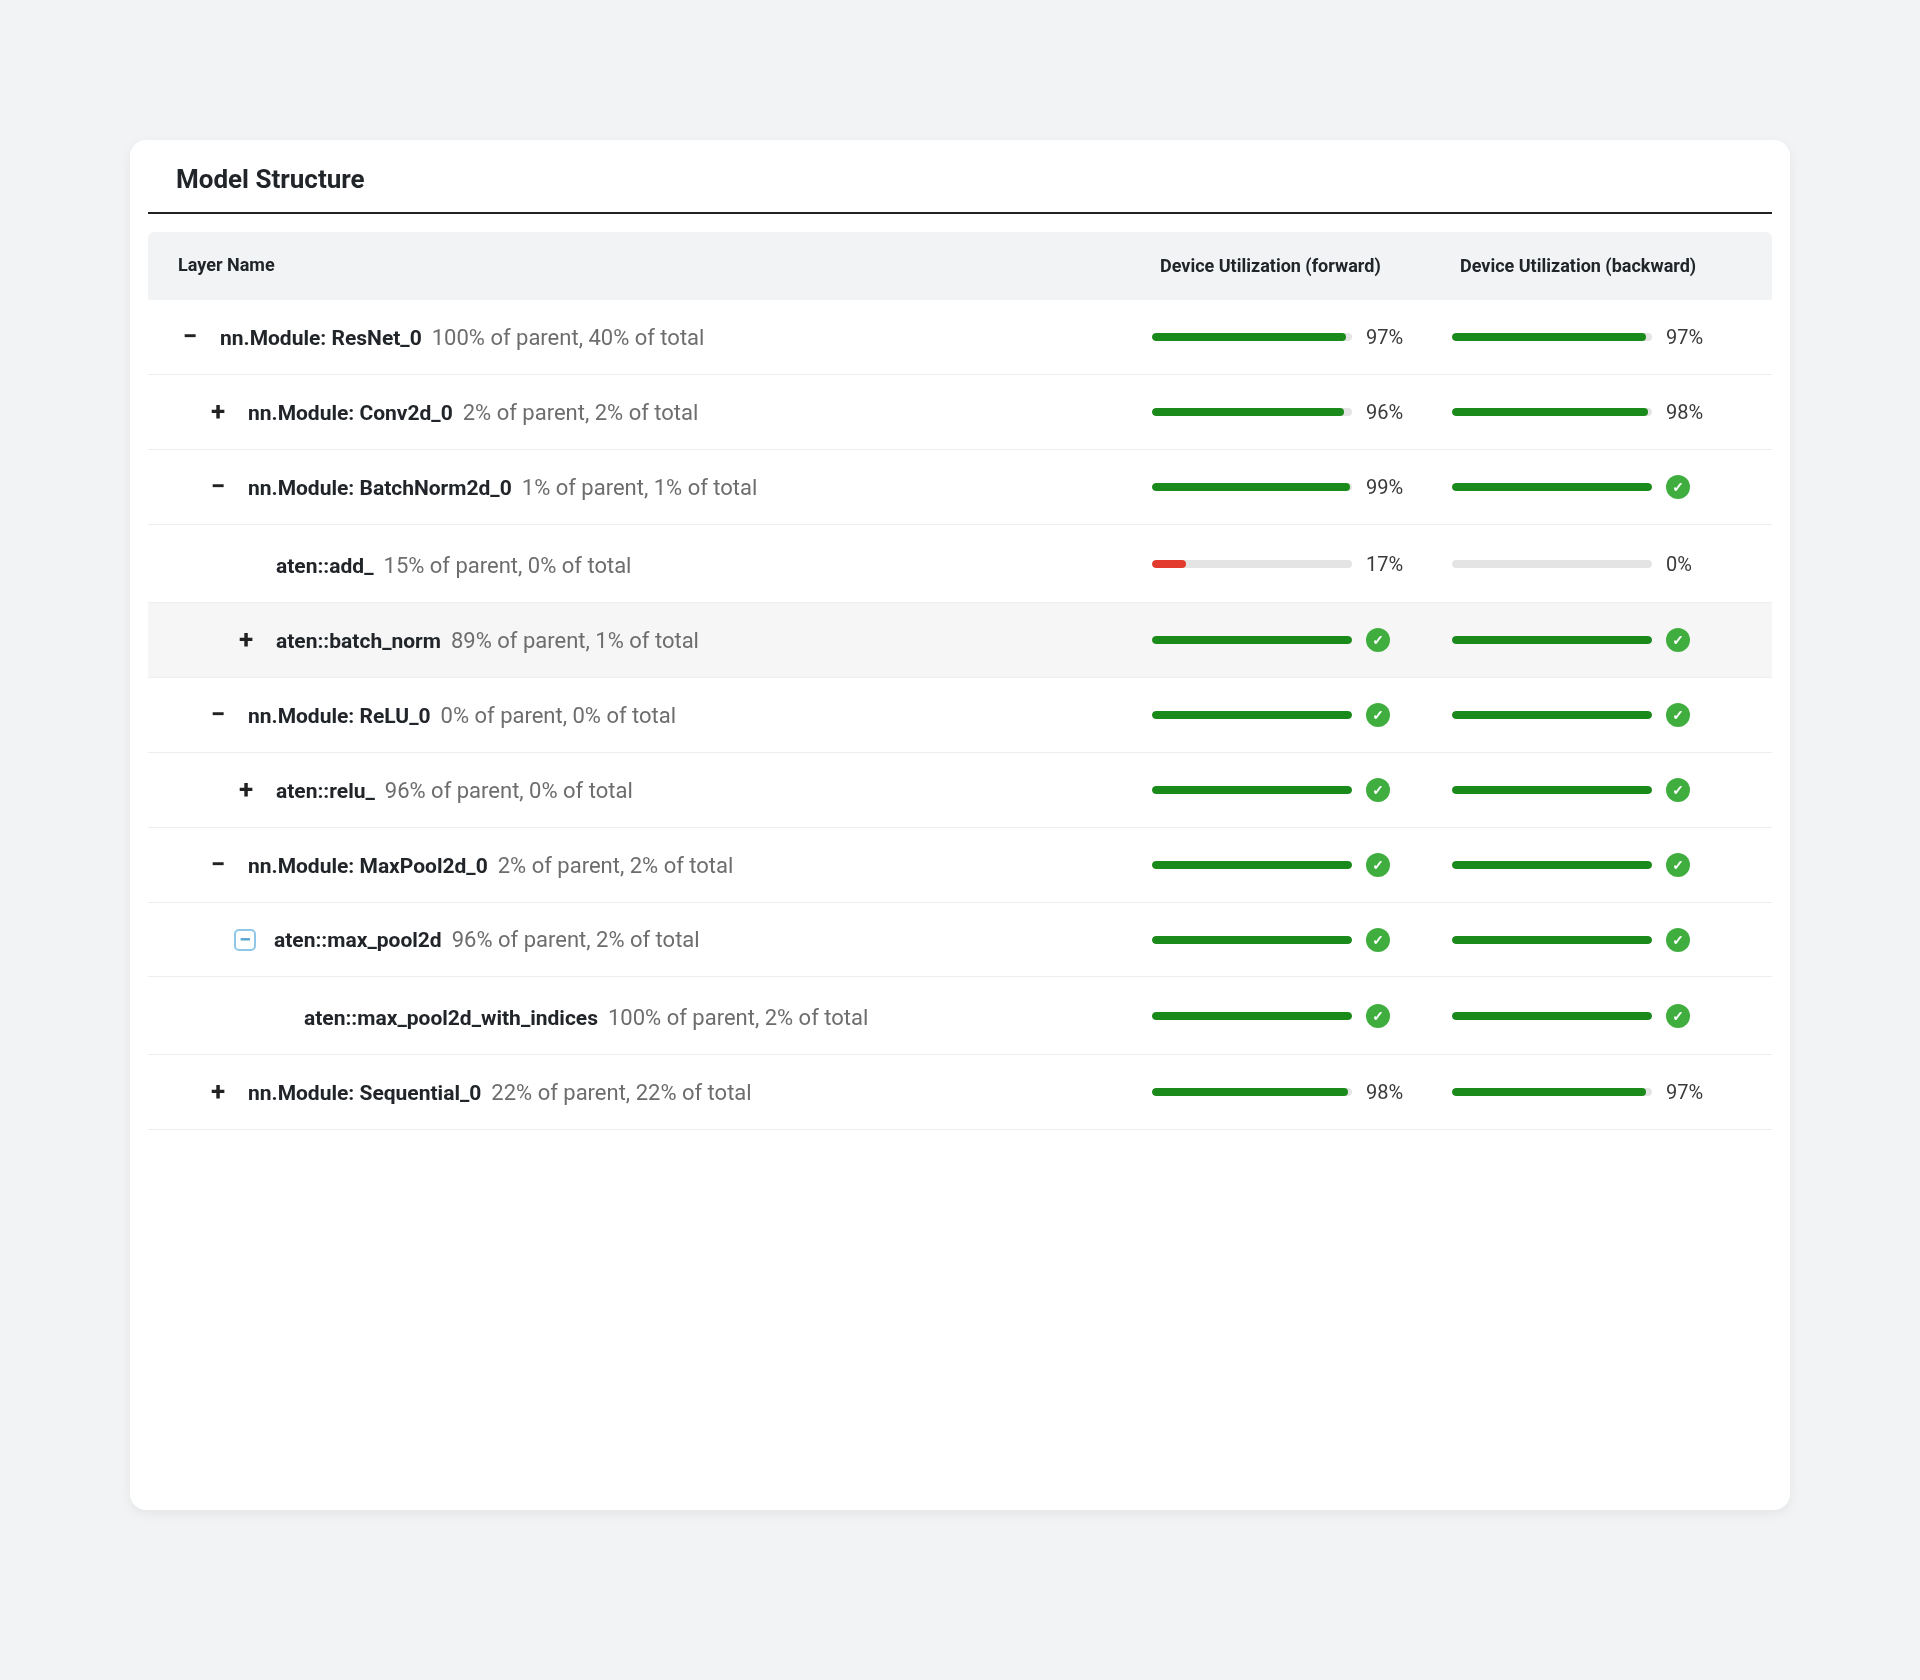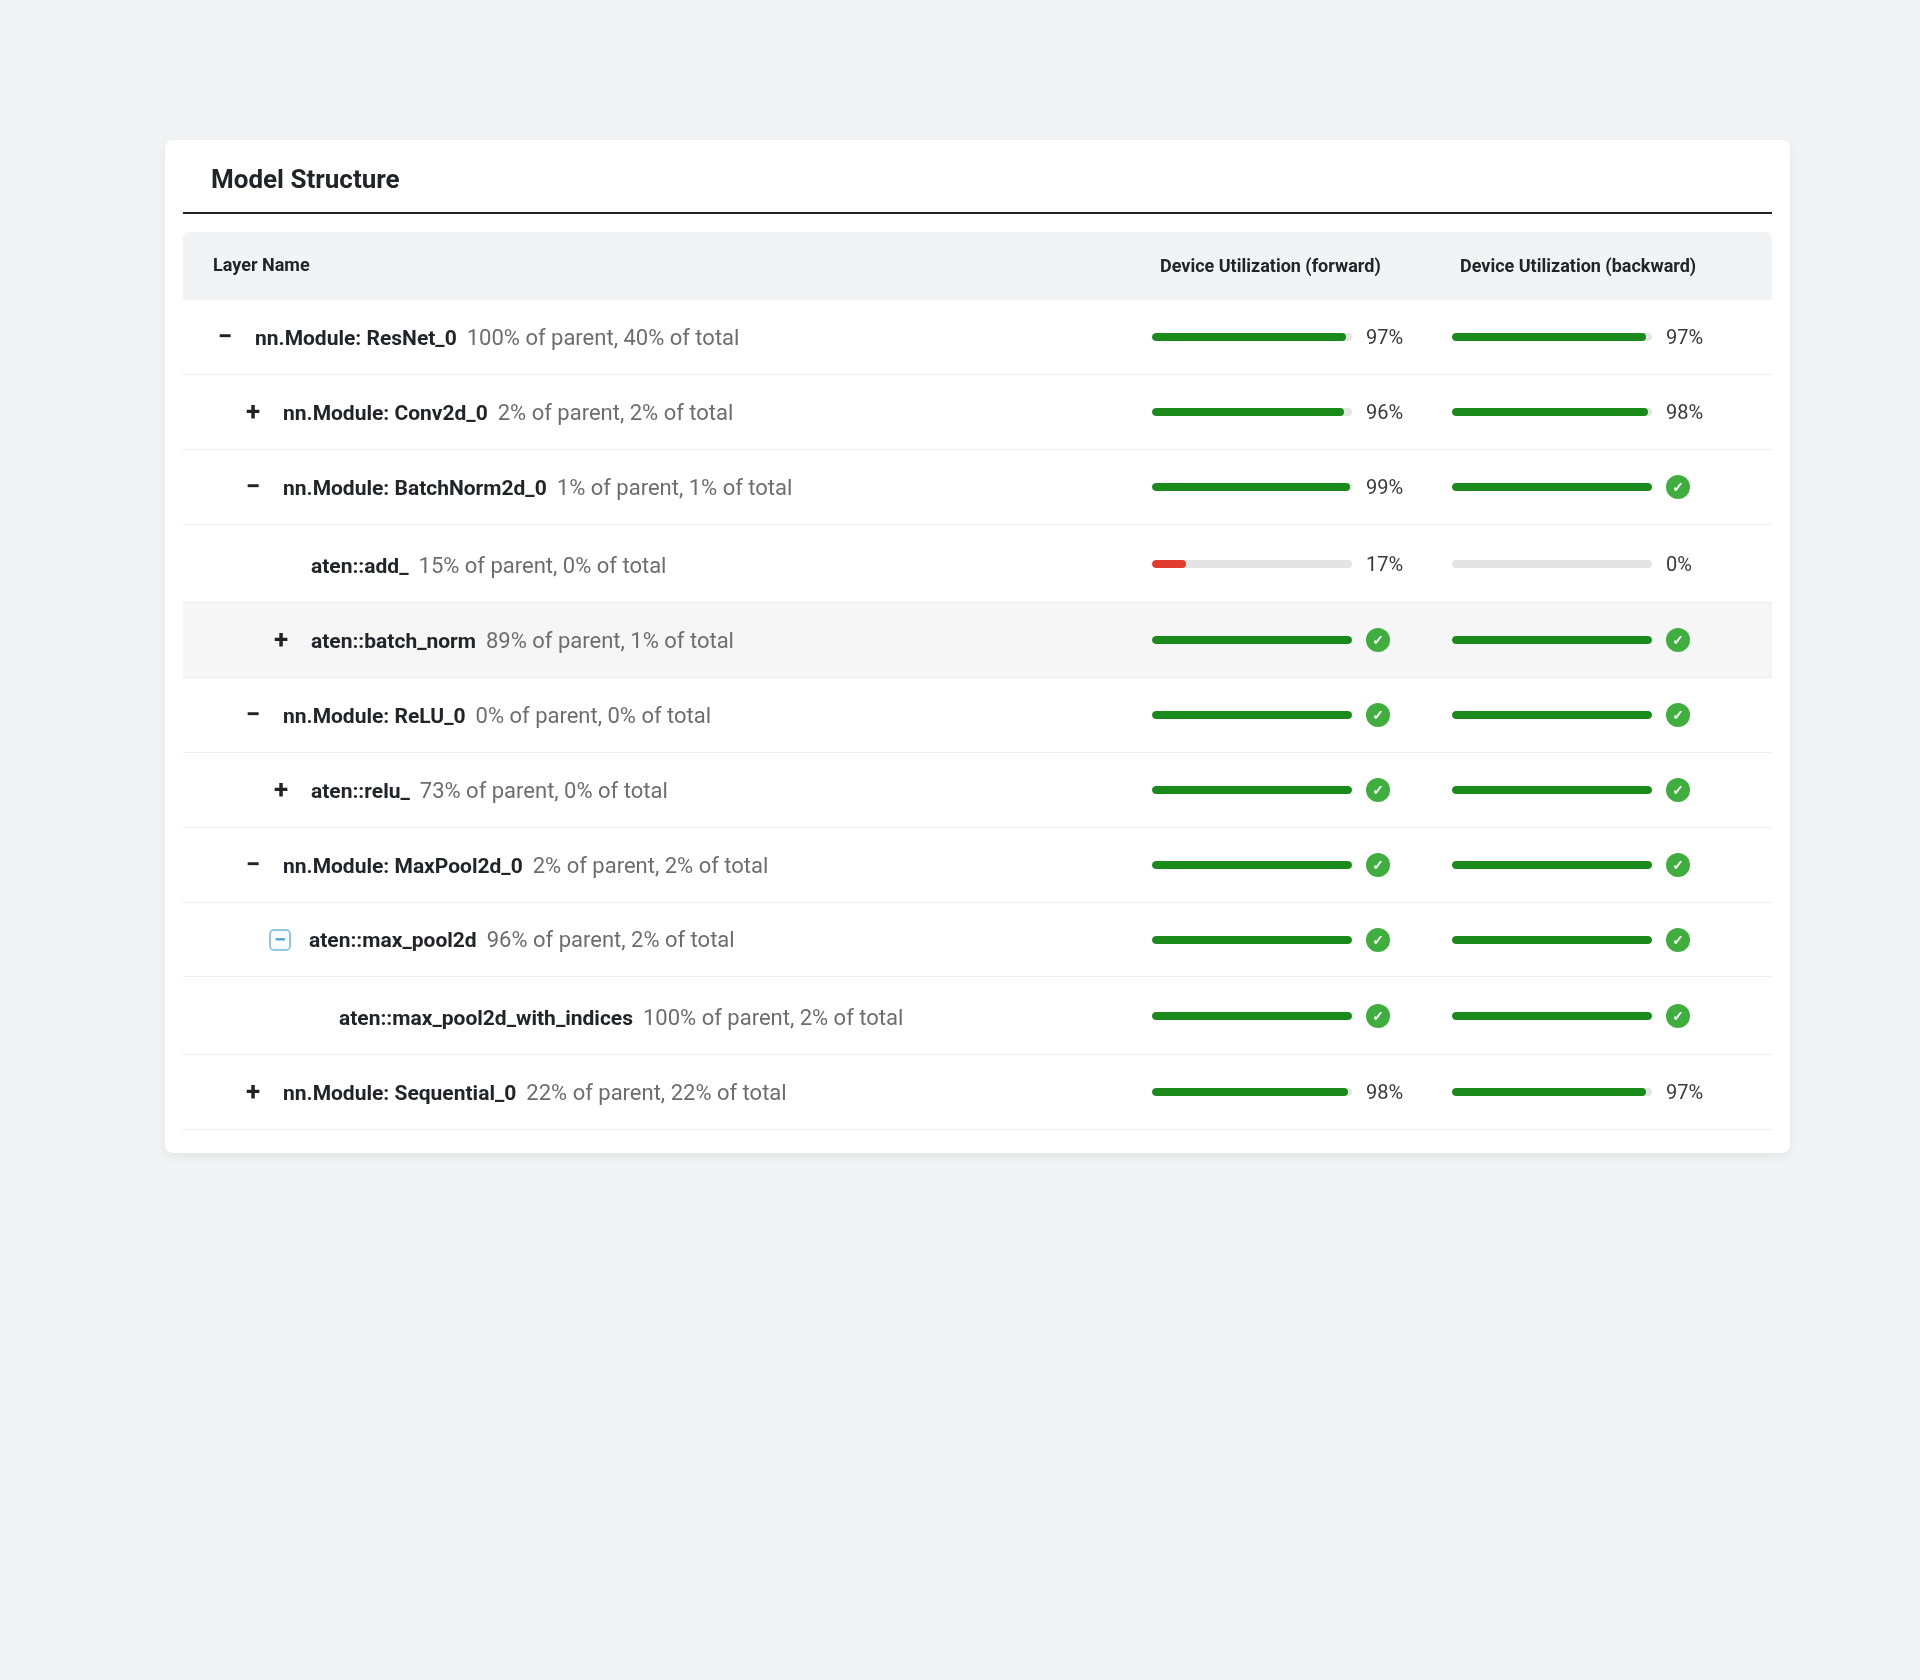--- a/index.html
+++ b/index.html
@@ -6,27 +6,26 @@
   body {
     background: #f1f3f5;
     font-family: -apple-system, BlinkMacSystemFont, "Segoe UI", Roboto, "Helvetica Neue", Arial, sans-serif;
     width: 1920px;
     height: 1680px;
     padding: 140px 130px;
     color: #212529;
   }
   .card {
     background: #fff;
-    border-radius: 8px;
+    border-radius: 16px;
     box-shadow: 0 4px 12px rgba(0,0,0,0.06);
     padding: 0;
-    height: 1013px;
+    height: 1370px;
     overflow: hidden;
     position: relative;
-    margin-left: 35px;
   }
   .card-title {
     font-size: 26px;
     font-weight: 700;
     padding: 24px 28px 18px;
     border-bottom: 2px solid #222;
     margin: 0 18px 18px;
   }
   .toolbar {
     display: flex;
@@ -280,21 +279,21 @@
             <div class="bar-track">
               <div class="bar-fill" style="width: 100%;"></div>
             </div>
             <span class="badge-check"></span>
           </div>
         </div>
         <div class="row">
           <div class="name-cell indent-2">
             <span class="expander">+</span>
             <span class="layer-name">aten::relu_</span>
-            <span class="layer-sub">73% of parent, 0% of total</span>
+            <span class="layer-sub">96% of parent, 0% of total</span>
           </div>
           <div class="util-cell">
             <div class="bar-track">
               <div class="bar-fill" style="width: 100%;"></div>
             </div>
             <span class="badge-check"></span>
           </div>
           <div class="util-cell">
             <div class="bar-track">
               <div class="bar-fill" style="width: 100%;"></div>

